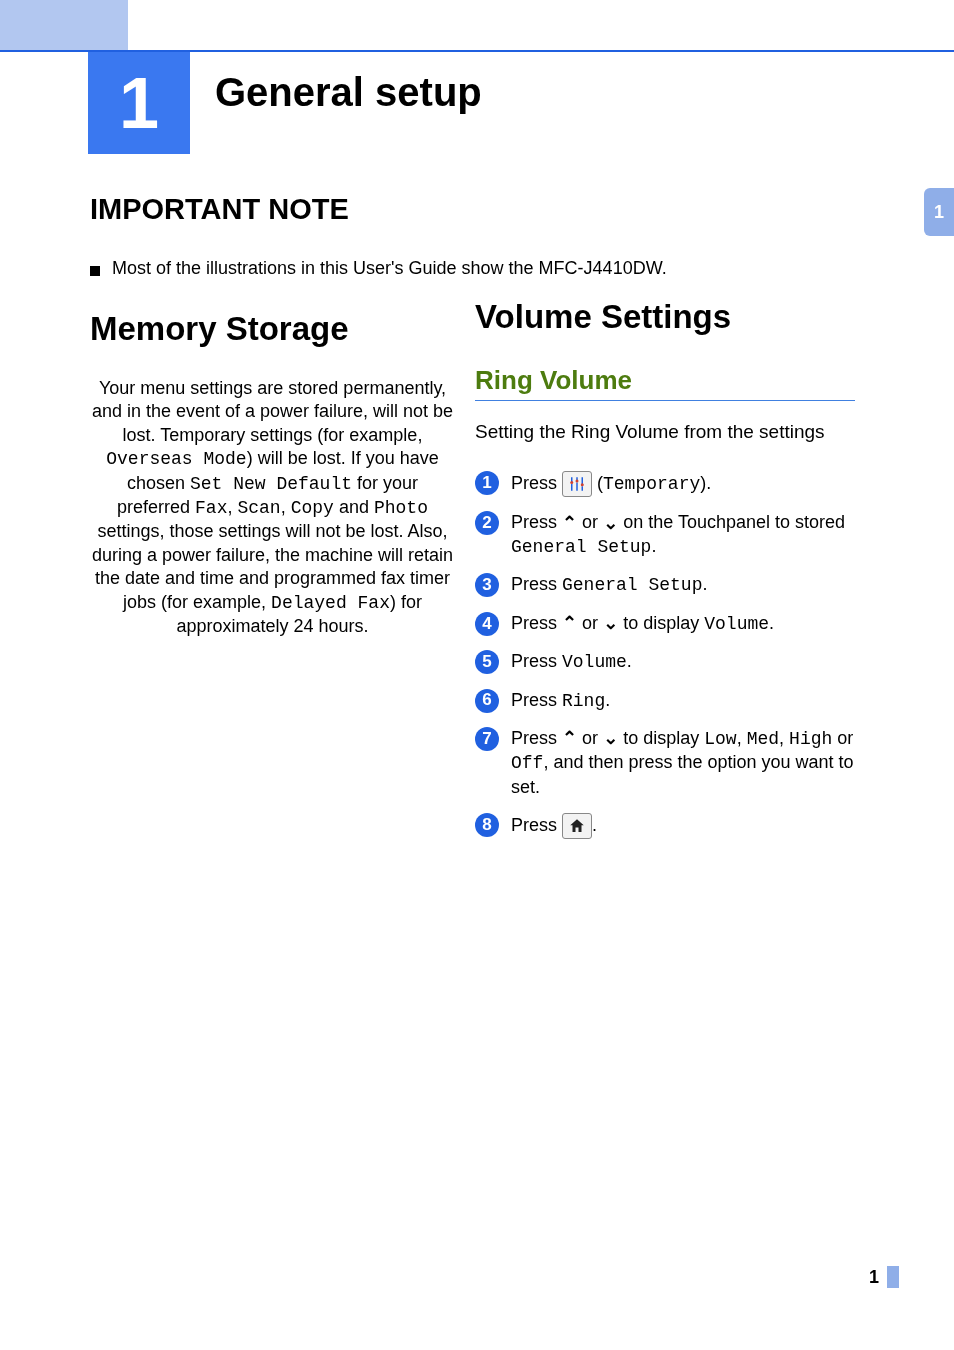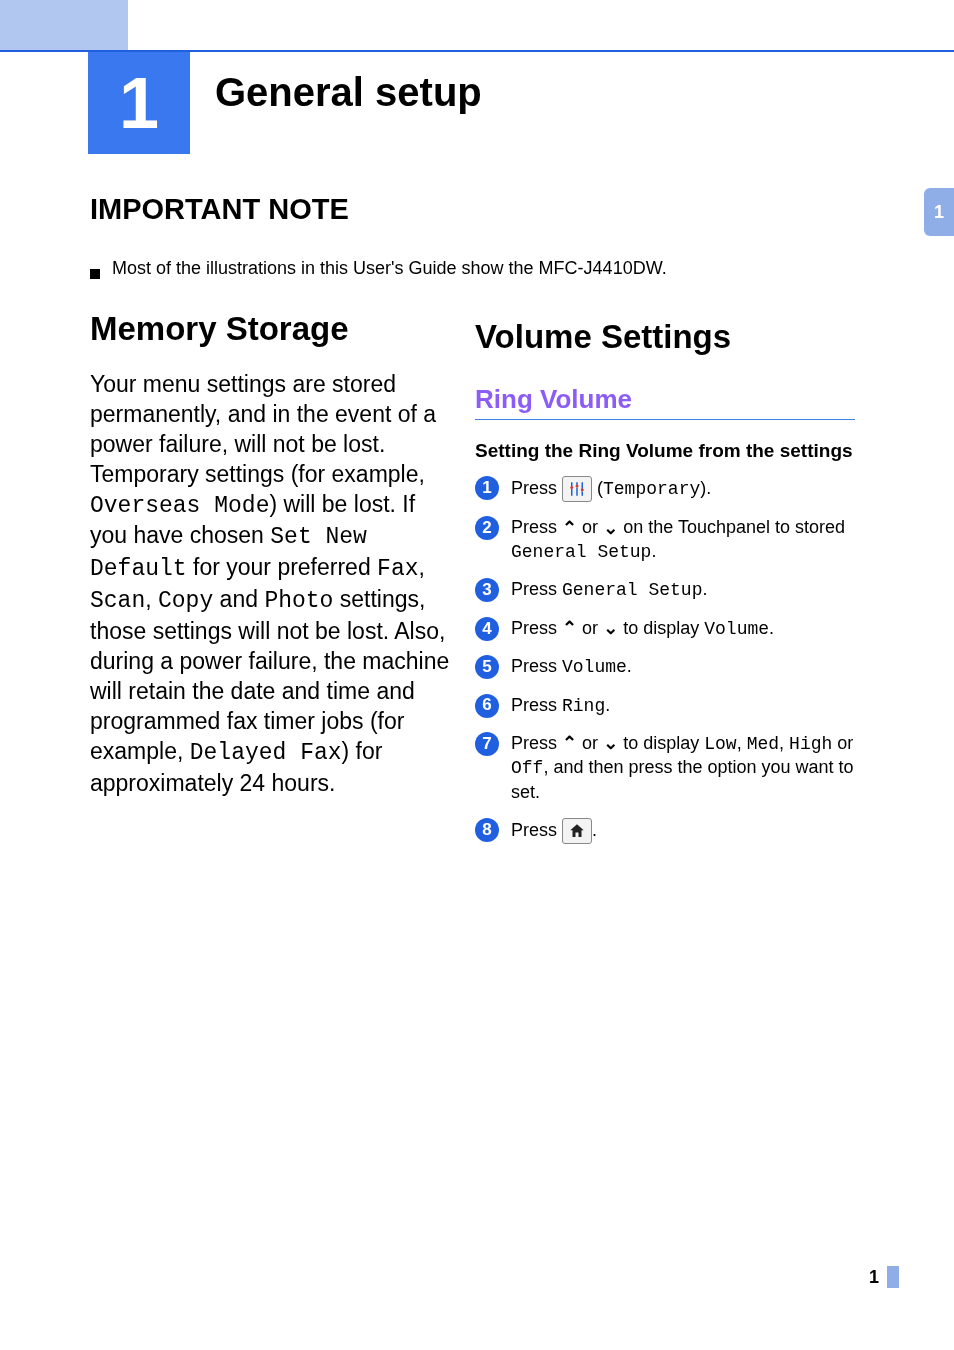--- a/index.html
+++ b/index.html
@@ -54,66 +54,67 @@
       top: 193px;
       font-size: 29px;
       font-weight: bold;
     }
     .important-note-bullet {
       position: absolute;
       left: 90px;
       top: 258px;
       font-size: 18px;
       display: flex;
-      align-items: flex-end;
+      align-items: center;
     }
     .sq-bullet {
       display: inline-block;
       width: 10px;
       height: 10px;
       background: #000;
       margin-right: 12px;
       margin-top: 5px;
       flex-shrink: 0;
     }
     .col-left {
       position: absolute;
       left: 90px;
       top: 310px;
       width: 365px;
     }
     .col-right {
       position: absolute;
       left: 475px;
-      top: 318px;
+      top: 298px;
       width: 380px;
     }
     .h2 {
       font-size: 33px;
       font-weight: bold;
-      margin-bottom: 22px;
+      margin-bottom: 29px;
     }
     .h3 {
       font-size: 26px;
       font-weight: bold;
-      color: #8b5cf6;
+      color: #4d7c0f;
       border-bottom: 1px solid #4080e0;
       padding-bottom: 4px;
       margin-bottom: 18px;
       margin-top: 28px;
     }
     .h4 {
       font-size: 19px;
-      font-weight: bold;
+      font-weight: normal;
       margin-top: 20px;
-      margin-bottom: 14px;
+      margin-bottom: 28px;
     }
     .body {
-      font-size: 23px;
+      font-size: 18px;
       line-height: 1.3;
+      text-align: center;
     }
     .mono {
       font-family: "Courier New", monospace;
     }
     .step-list {
       margin-top: 8px;
     }
     .step {
       display: flex;
       align-items: flex-start;

